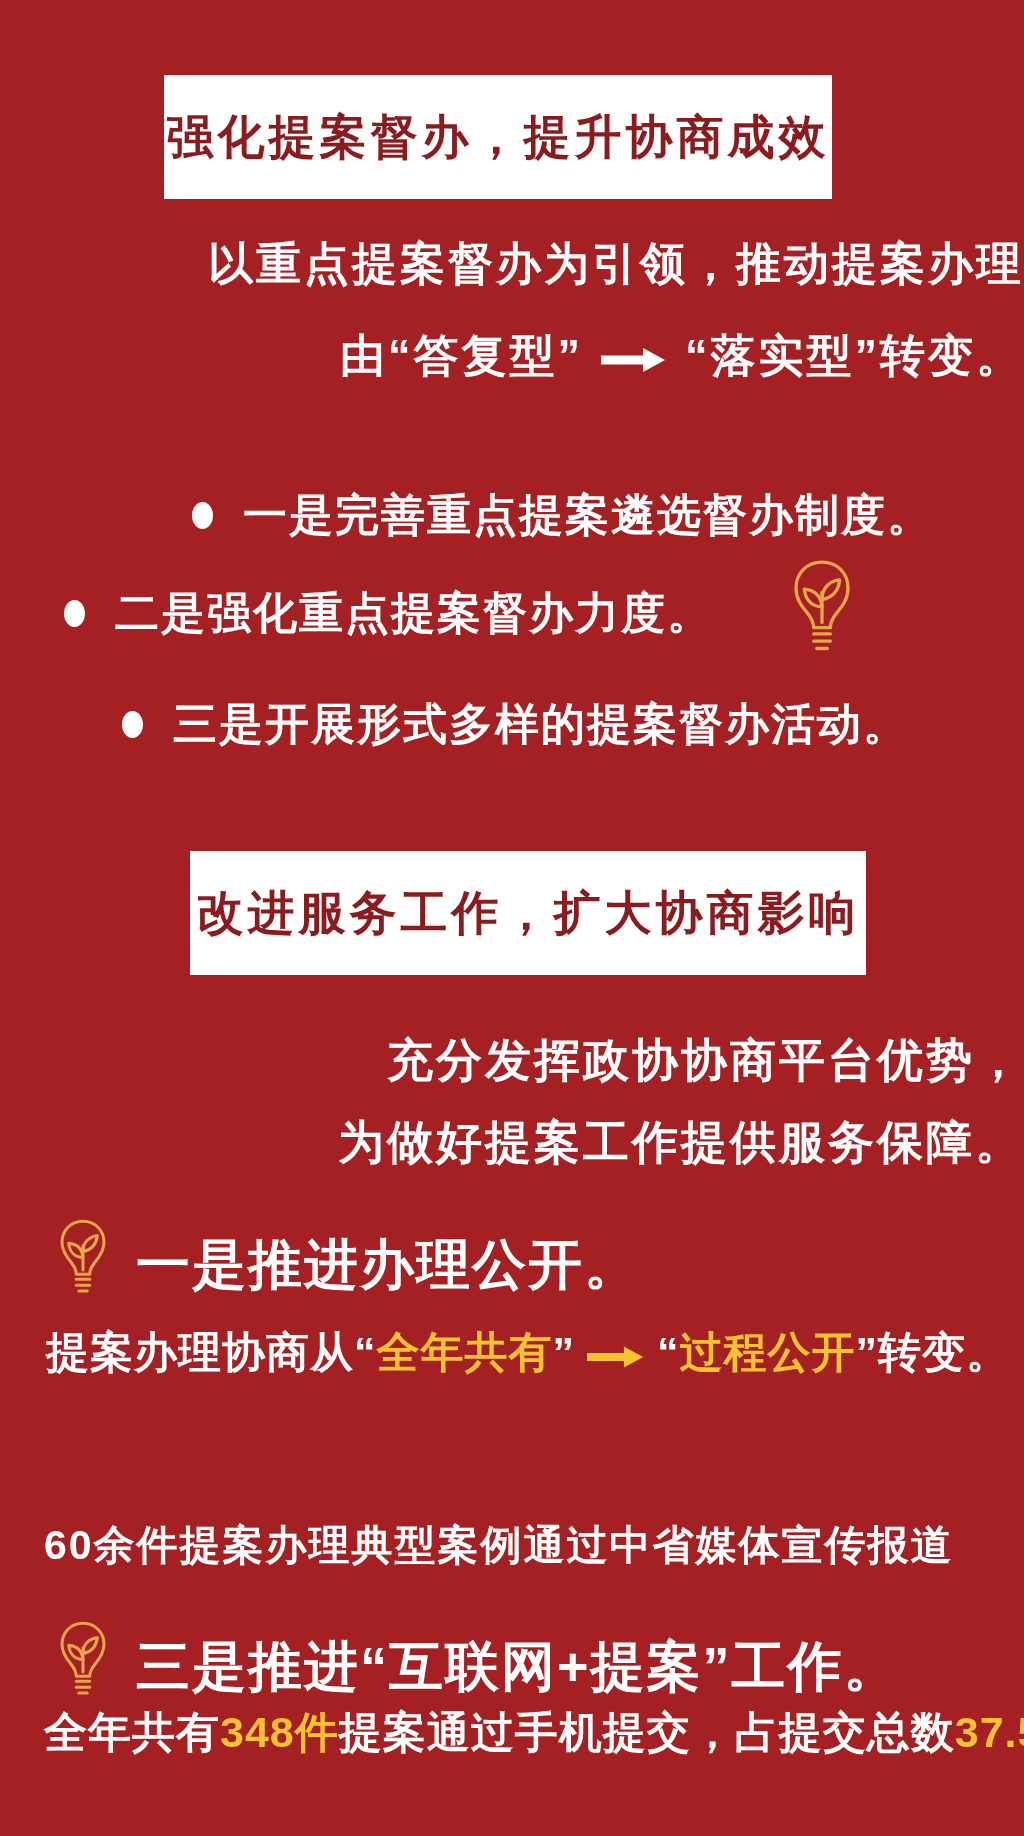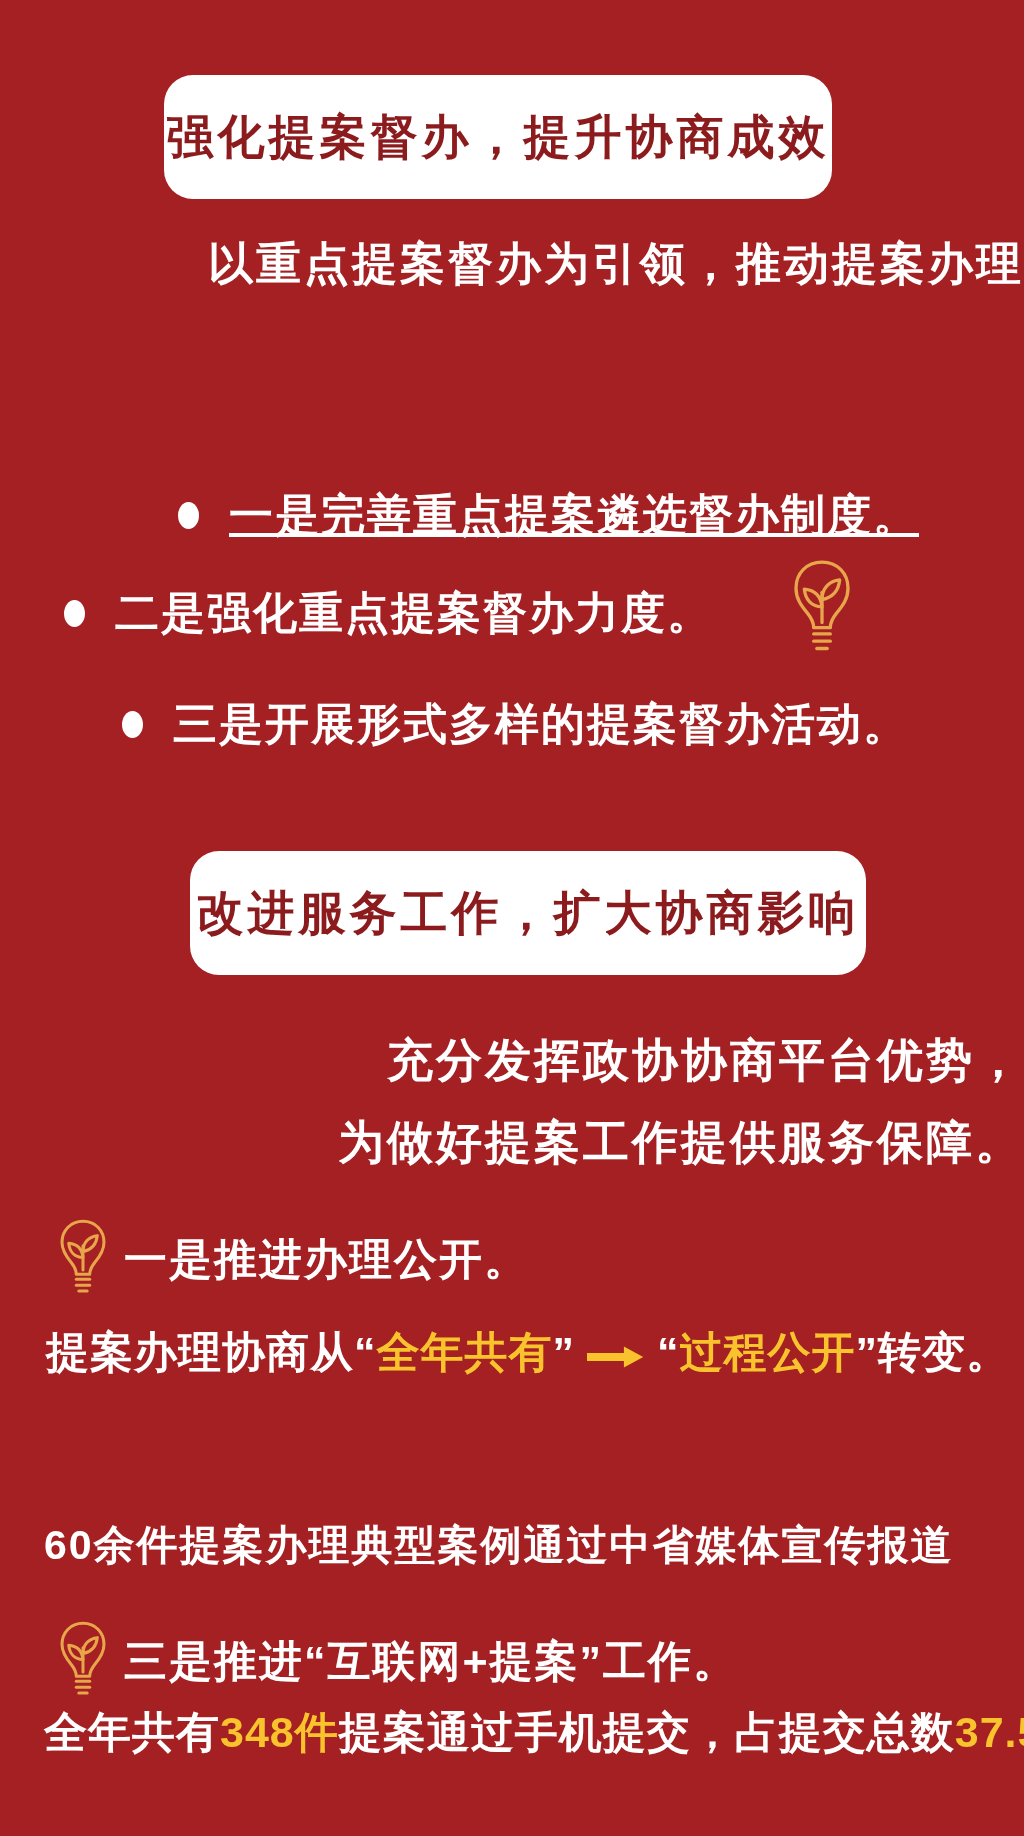--- a/index.html
+++ b/index.html
@@ -15,21 +15,20 @@
   .banner{
     position:absolute;
     background:var(--banner_bg,#FFFFFF);
     color:var(--banner_text,#8C1B1E);
     font-size:47px;
     letter-spacing:4px;
     display:flex;
     align-items:center;
     justify-content:center;
     white-space:nowrap;
-    border-radius:29px;
   }
   #banner1{left:164px;top:75px;width:668px;height:124px;}
   #banner2{left:190px;top:851px;width:676px;height:124px;text-align:center;}
   .line{
     position:absolute;
     color:var(--text_white,#FFFFFF);
     font-size:45px;
     letter-spacing:3px;
     white-space:nowrap;
   }
@@ -41,36 +40,36 @@
   .bullet-row{
     position:absolute;
     display:flex;
     align-items:center;
     gap:30px;
     color:var(--text_white,#FFFFFF);
     font-size:44px;
     letter-spacing:2px;
     white-space:nowrap;
   }
-  #bullet1{left:178px;top:488px;height:54px;text-decoration:underline;}
+  #bullet1{left:192px;top:488px;height:54px;}
   #bullet2{left:64px;top:586px;height:54px;}
   #bullet3{left:122px;top:696px;height:56px;}
   .dot{width:21px;height:27px;background:var(--text_white,#FFFFFF);border-radius:50%;flex:none;}
   .bulb{color:var(--bulb_gold,#E8A54B);line-height:0;flex:none;}
   .bulb svg{display:block;}
   #bulb-large{position:absolute;left:790px;top:558px;}
   #bulb-large svg{width:64px;height:104px;}
   .item-row{
     position:absolute;
     left:56px;
     display:flex;
-    align-items:center;
-    gap:14px;
+    align-items:flex-end;
+    gap:26px;
     color:var(--text_white,#FFFFFF);
-    font-size:43px;
+    font-size:54px;
     letter-spacing:2px;
     white-space:nowrap;
   }
   .item-row .bulb svg{width:54px;height:84px;}
   #item1{top:1218px;}
   #item2{top:1420px;}
   #item3{top:1620px;}
   .detail{
     position:absolute;
     color:var(--text_white,#FFFFFF);
@@ -89,20 +88,25 @@
 </style>
 </head>
 <body>
 
 <div class="stage">
 
   <div class="banner" id="banner1">强化提案督办，提升协商成效</div>
 
   <div class="line center" id="intro1-1">以重点提案督办为引领，推动提案办理</div>
 
+  <div class="line center" id="intro1-2">
+    <span>由“答复型”</span><span class="arrow arrow-white"><svg viewBox="0 0 66 28">
+          <polygon points="0,9.5 42,9.5 42,2 64,14 42,26 42,18.5 0,18.5" fill="currentColor"></polygon>
+        </svg></span><span>“落实型”转变。</span>
+  </div>
 
   <div class="bullet-row" id="bullet1">
     <span class="dot"></span>
     <span>一是完善重点提案遴选督办制度。</span>
   </div>
 
   <div class="bullet-row" id="bullet2">
     <span class="dot"></span>
     <span>二是强化重点提案督办力度。</span>
   </div>

